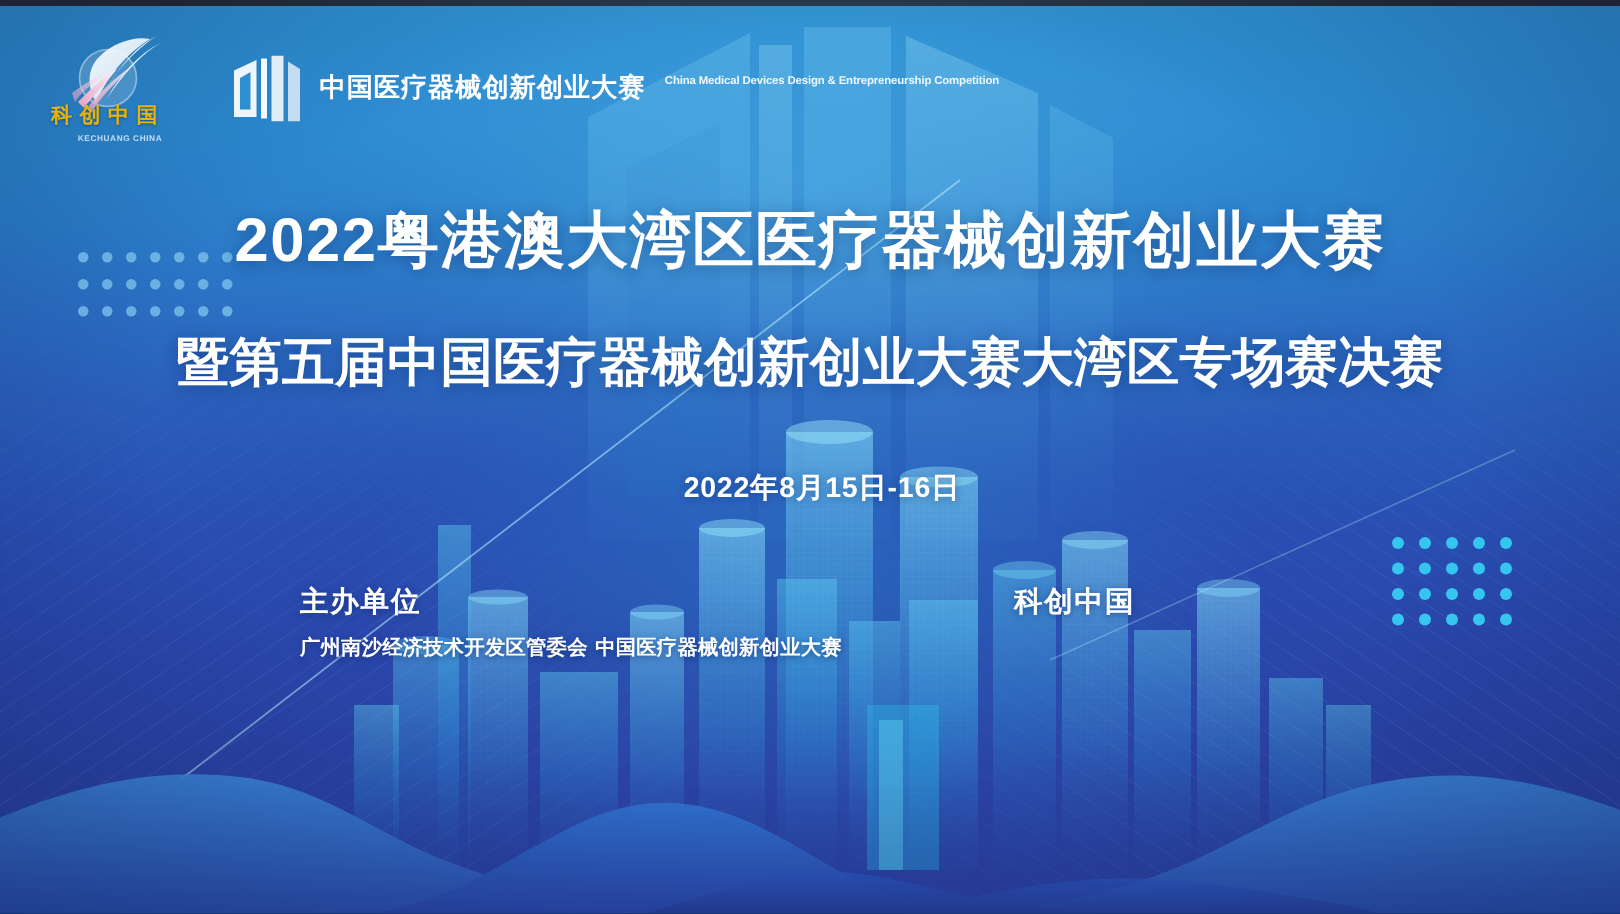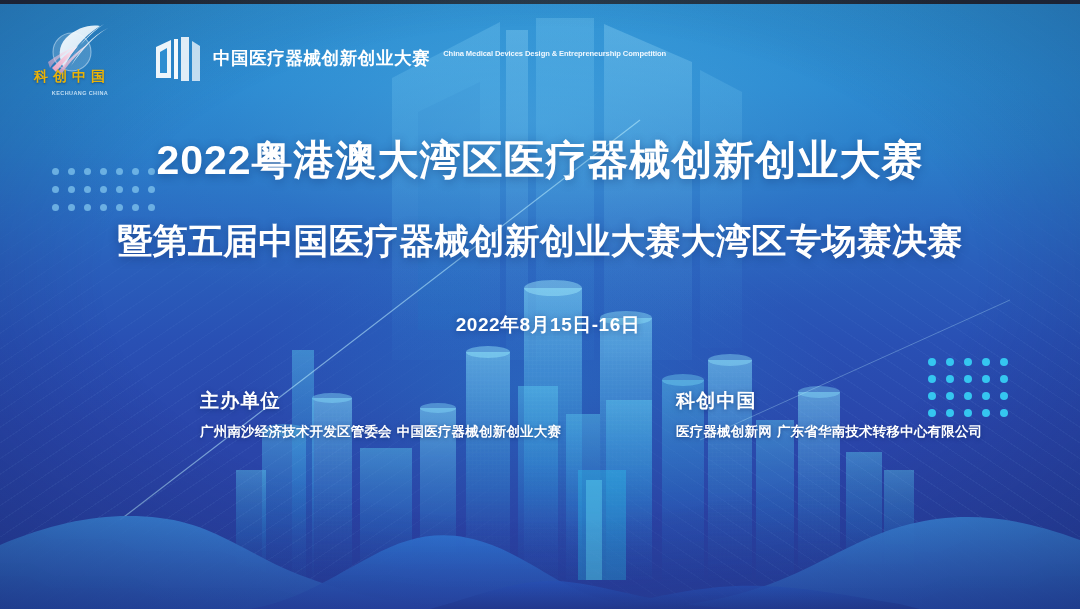--- a/index.html
+++ b/index.html
@@ -397,20 +397,16 @@
     <div class="org-col" id="org-host">
       <div class="org-head">主办单位</div>
       <div class="org-list">
         <div class="org-item">广州南沙经济技术开发区管委会</div>
         <div class="org-item">中国医疗器械创新创业大赛</div>
       </div>
     </div>
 
     <div class="org-col" id="org-co">
       <div class="org-head">科创中国</div>
-      <div class="org-list">
-        <div class="org-item">医疗器械创新网</div>
-        <div class="org-item">广东省华南技术转移中心有限公司</div>
-      </div>
     </div>
 
   </div>
 </div>
 
 </body></html>

